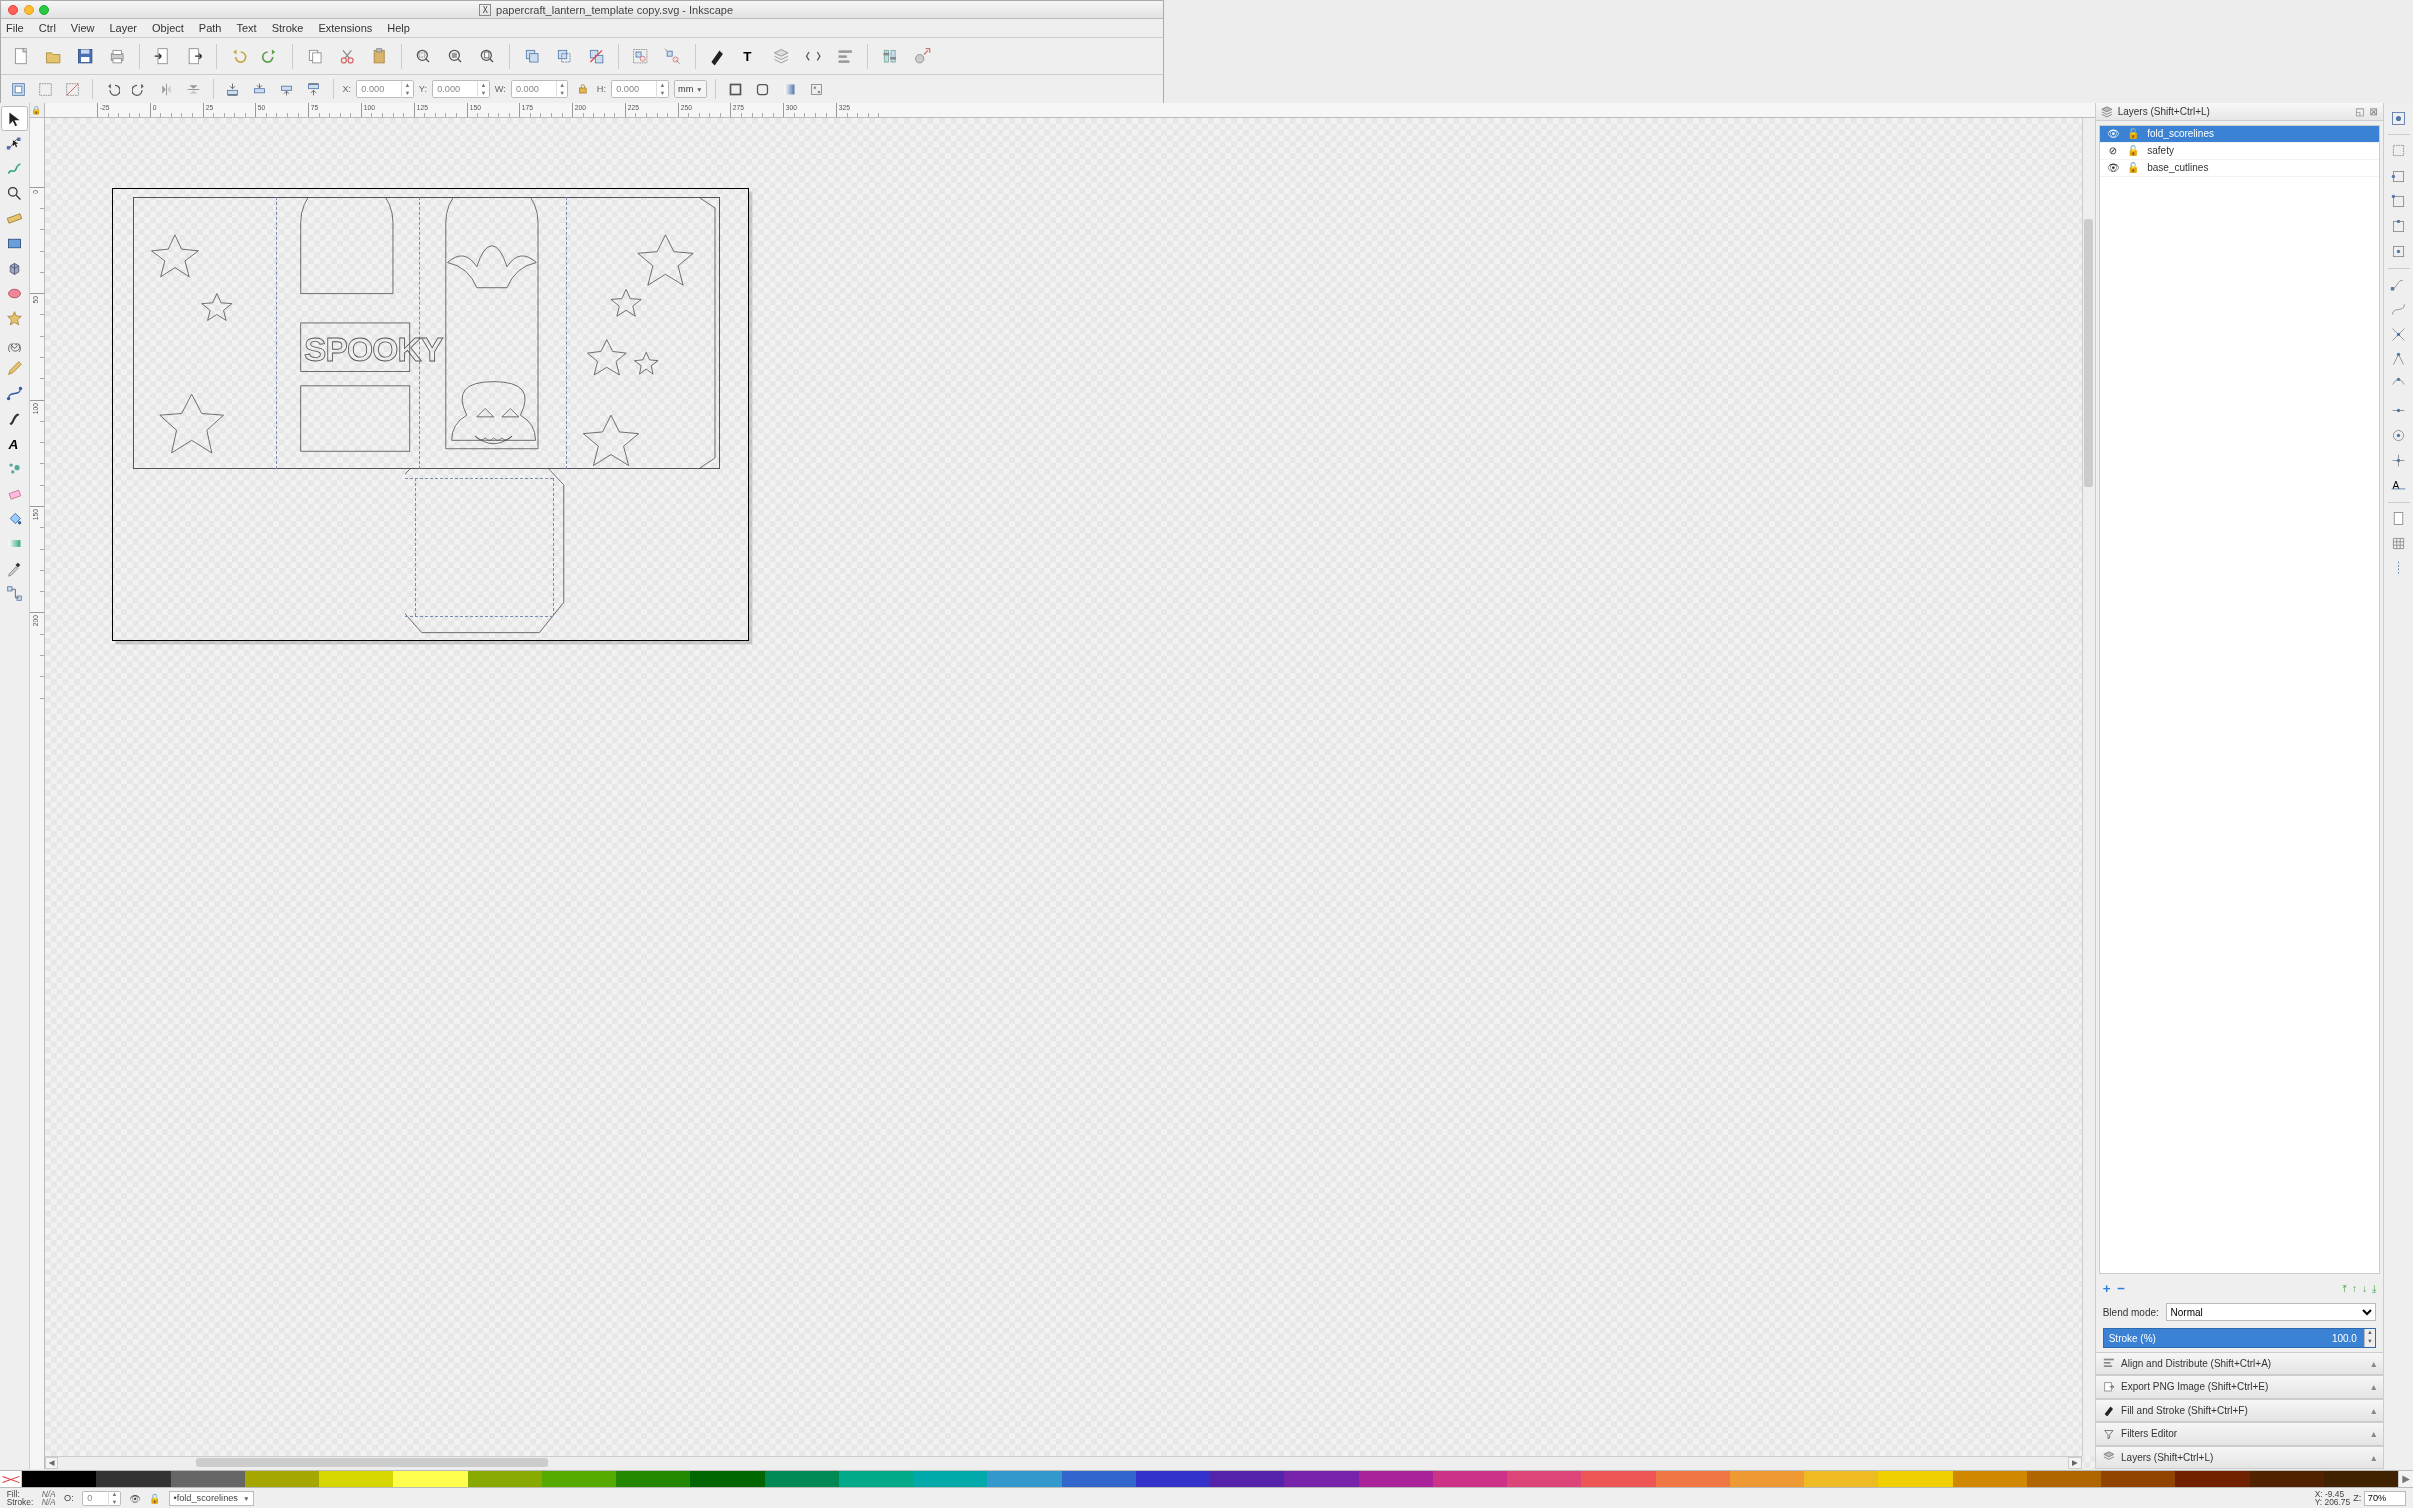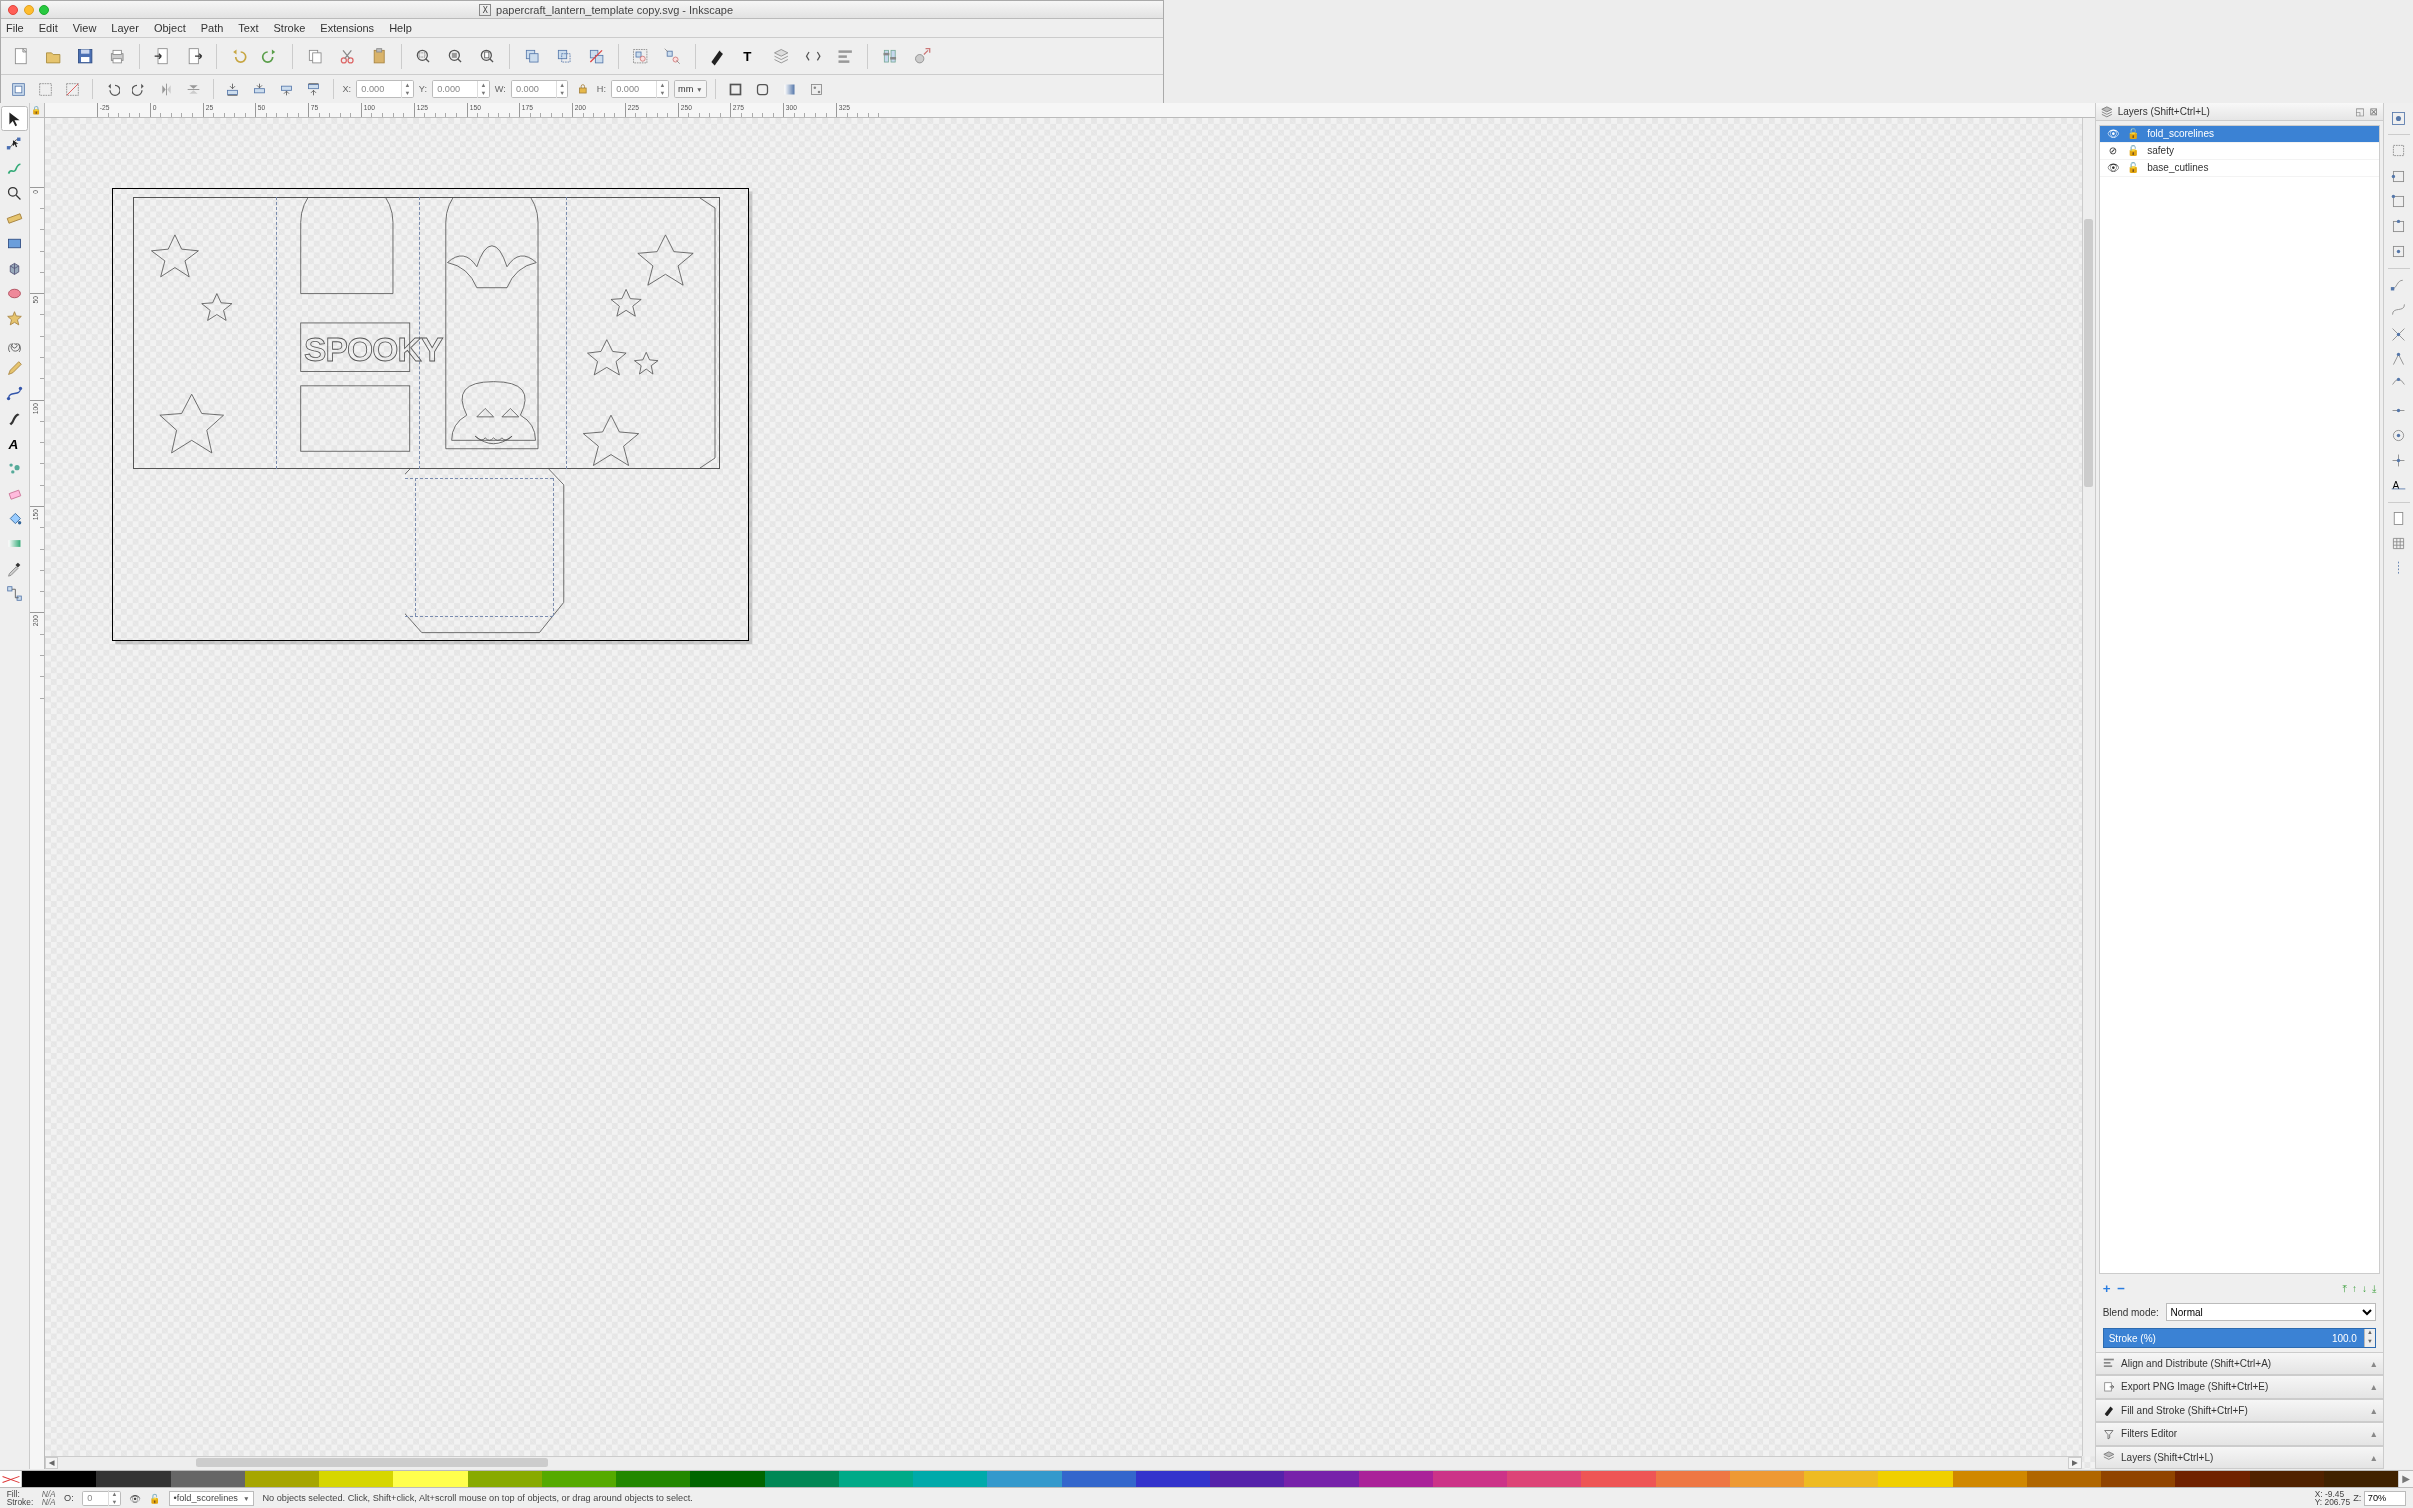--- a/index.html
+++ b/index.html
@@ -125,21 +125,21 @@
     <div class="tl green"></div>
   </div>
   <div class="titlewrap">
     <span class="xicon">X</span>
     <span>papercraft_lantern_template copy.svg - Inkscape</span>
   </div>
 </div>
 
 <div class="menubar">
   <span>File</span>
-  <span>Edit</span>
+  <span>Ctrl</span>
   <span>View</span>
   <span>Layer</span>
   <span>Object</span>
   <span>Path</span>
   <span>Text</span>
   <span>Stroke</span>
   <span>Extensions</span>
   <span>Help</span>
 </div>
 
@@ -1051,21 +1051,20 @@
         <div>▲</div>
         <div>▼</div>
       </div>
     </div>
   <span>👁</span>
   <span>🔓</span>
   <div class="selcombo">
       <span>•fold_scorelines</span>
       <span style="font-size:6.7px;color:#666">▼</span>
     </div>
-  <span style="flex:1;color:#444">No objects selected. Click, Shift+click, Alt+scroll mouse on top of objects, or drag around objects to select.</span>
   <div class="right">
     <div class="fillstroke" style="font-size:8.4px">
       <div><span>X:</span> <span>-9.45</span></div>
       <div><span>Y:</span> <span>206.75</span></div>
     </div>
     <span>Z:</span>
     <input class="zoominput" value="70%" style="">
   </div>
 </div>
 

